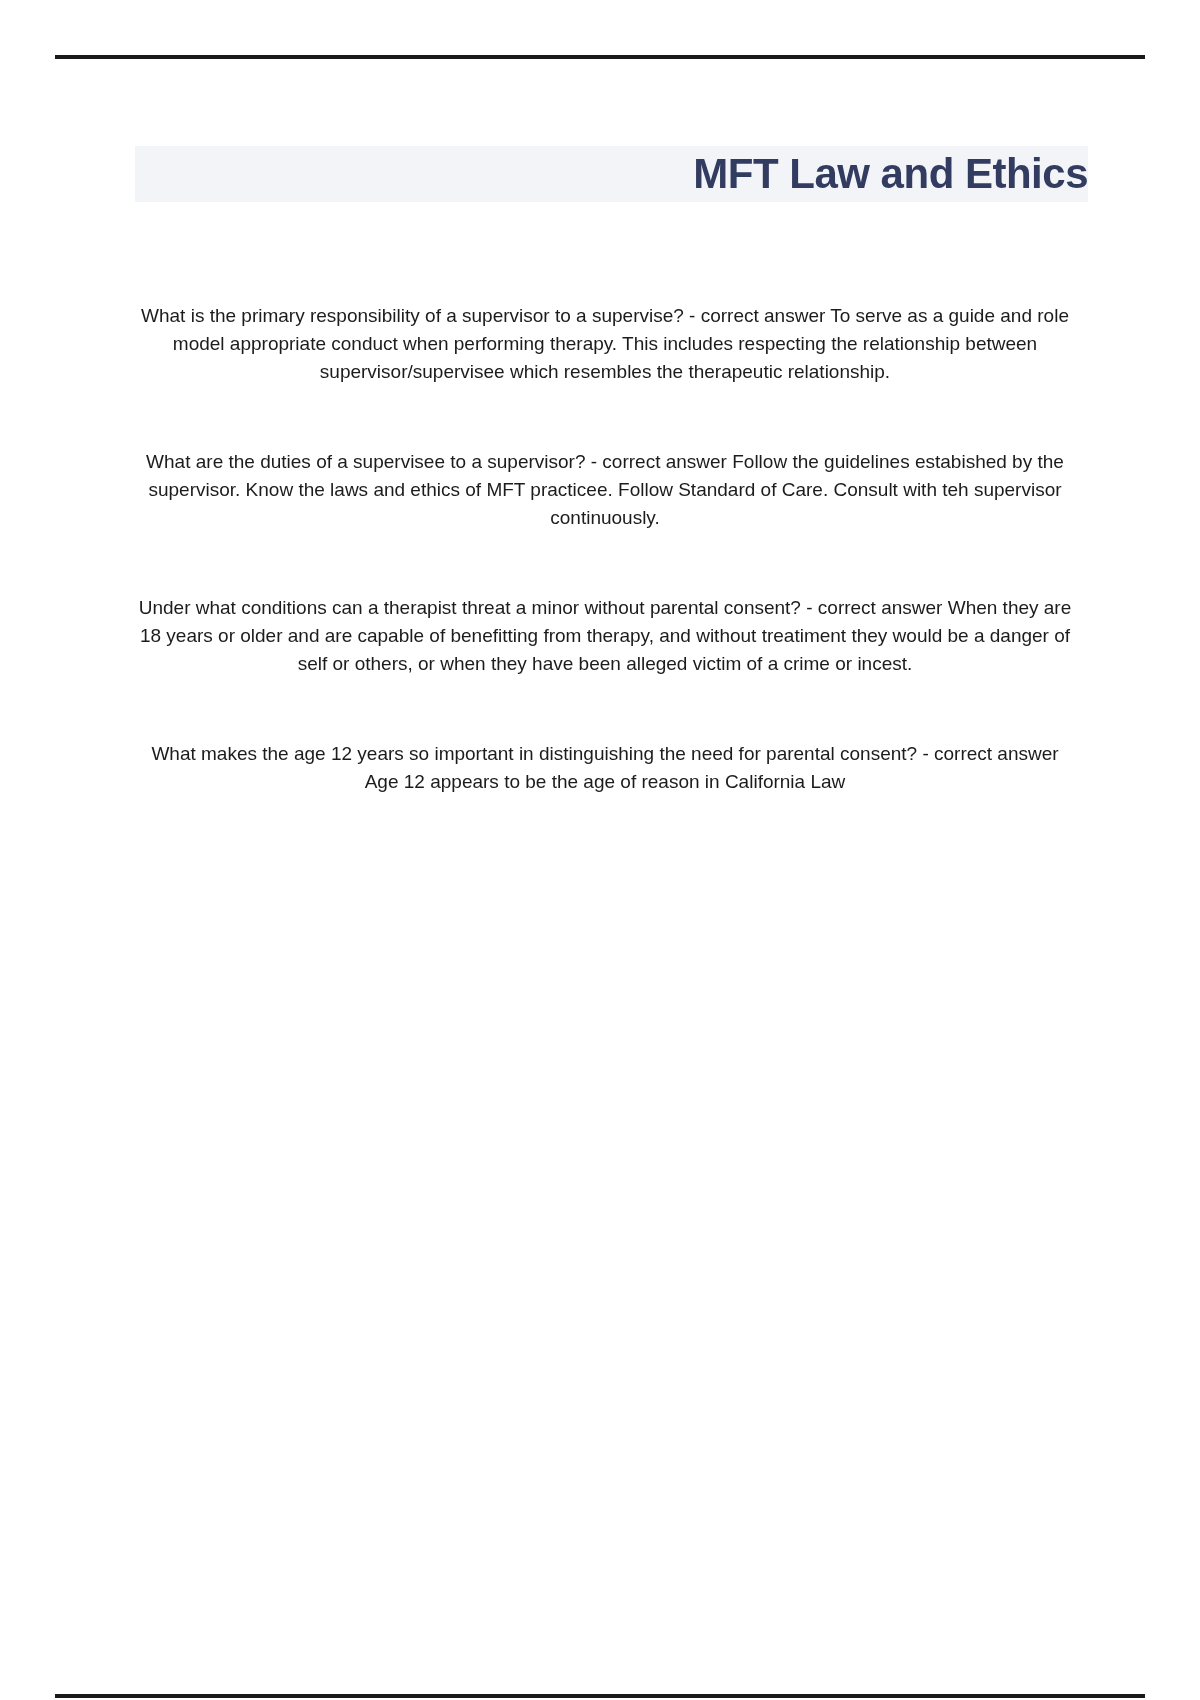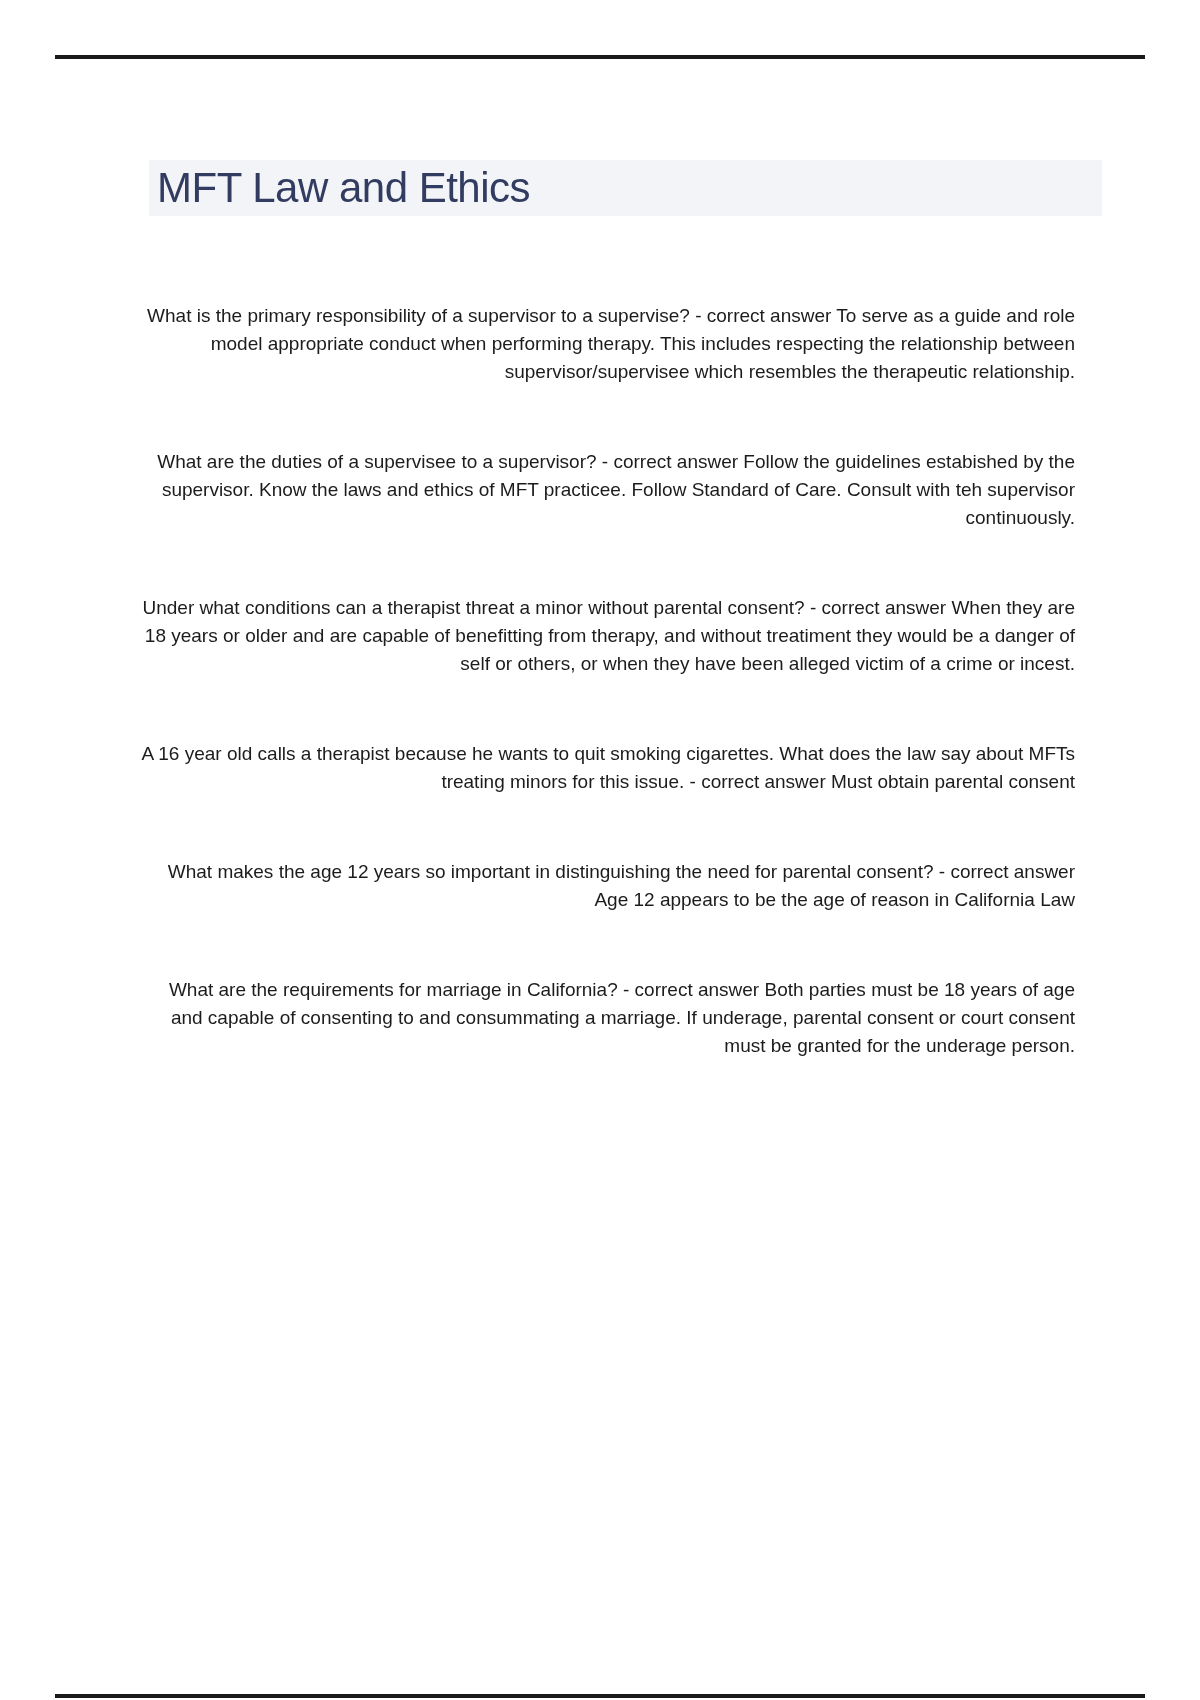--- a/index.html
+++ b/index.html
@@ -30,58 +30,57 @@
     background: var(--rule, #1a1a1a);
   }
   .rule-top { top: 55px; }
   .rule-bottom { top: 1694px; }
   .title-block {
     position: absolute;
     top: 146px;
     left: 135px;
     width: 953px;
     height: 56px;
-    margin: 14px;
+    margin: 0;
     padding: 0 0 0 8px;
     background: var(--title-background, #f3f4f8);
     color: var(--title-text, #323c61);
     font-size: 42px;
-    font-weight: 400;
+    font-weight: 700;
     line-height: 56px;
     letter-spacing: -0.5px;
     white-space: nowrap;
+    text-align: right;
   }
   .content {
     position: absolute;
     top: 302px;
     left: 135px;
     width: 940px;
   }
   .qa {
     margin: 0 0 62px 0;
     color: var(--body-text, #1c1c1c);
     font-size: 19px;
     line-height: 28px;
     font-weight: 400;
-    text-align: right;
+    text-align: center;
   }
 </style>
 </head>
 <body>
 
 <div class="page">
 
   <div class="rule rule-top"></div>
 
   <h1 class="title-block">MFT Law and Ethics</h1>
 
   <main class="content">
     <p class="qa">What is the primary responsibility of a supervisor to a supervise? - correct answer To serve as a guide and role model appropriate conduct when performing therapy. This includes respecting the relationship between supervisor/supervisee which resembles the therapeutic relationship.</p>
     <p class="qa">What are the duties of a supervisee to a supervisor? - correct answer Follow the guidelines estabished by the supervisor. Know the laws and ethics of MFT practicee. Follow Standard of Care. Consult with teh supervisor continuously.</p>
     <p class="qa">Under what conditions can a therapist threat a minor without parental consent? - correct answer When they are 18 years or older and are capable of benefitting from therapy, and without treatiment they would be a danger of self or others, or when they have been alleged victim of a crime or incest.</p>
-    <p class="qa">A 16 year old calls a therapist because he wants to quit smoking cigarettes. What does the law say about MFTs treating minors for this issue. - correct answer Must obtain parental consent</p>
     <p class="qa">What makes the age 12 years so important in distinguishing the need for parental consent? - correct answer Age 12 appears to be the age of reason in California Law</p>
-    <p class="qa">What are the requirements for marriage in California? - correct answer Both parties must be 18 years of age and capable of consenting to and consummating a marriage. If underage, parental consent or court consent must be granted for the underage person.</p>
   </main>
 
   <div class="rule rule-bottom"></div>
 
 </div>
 
 </body></html>

